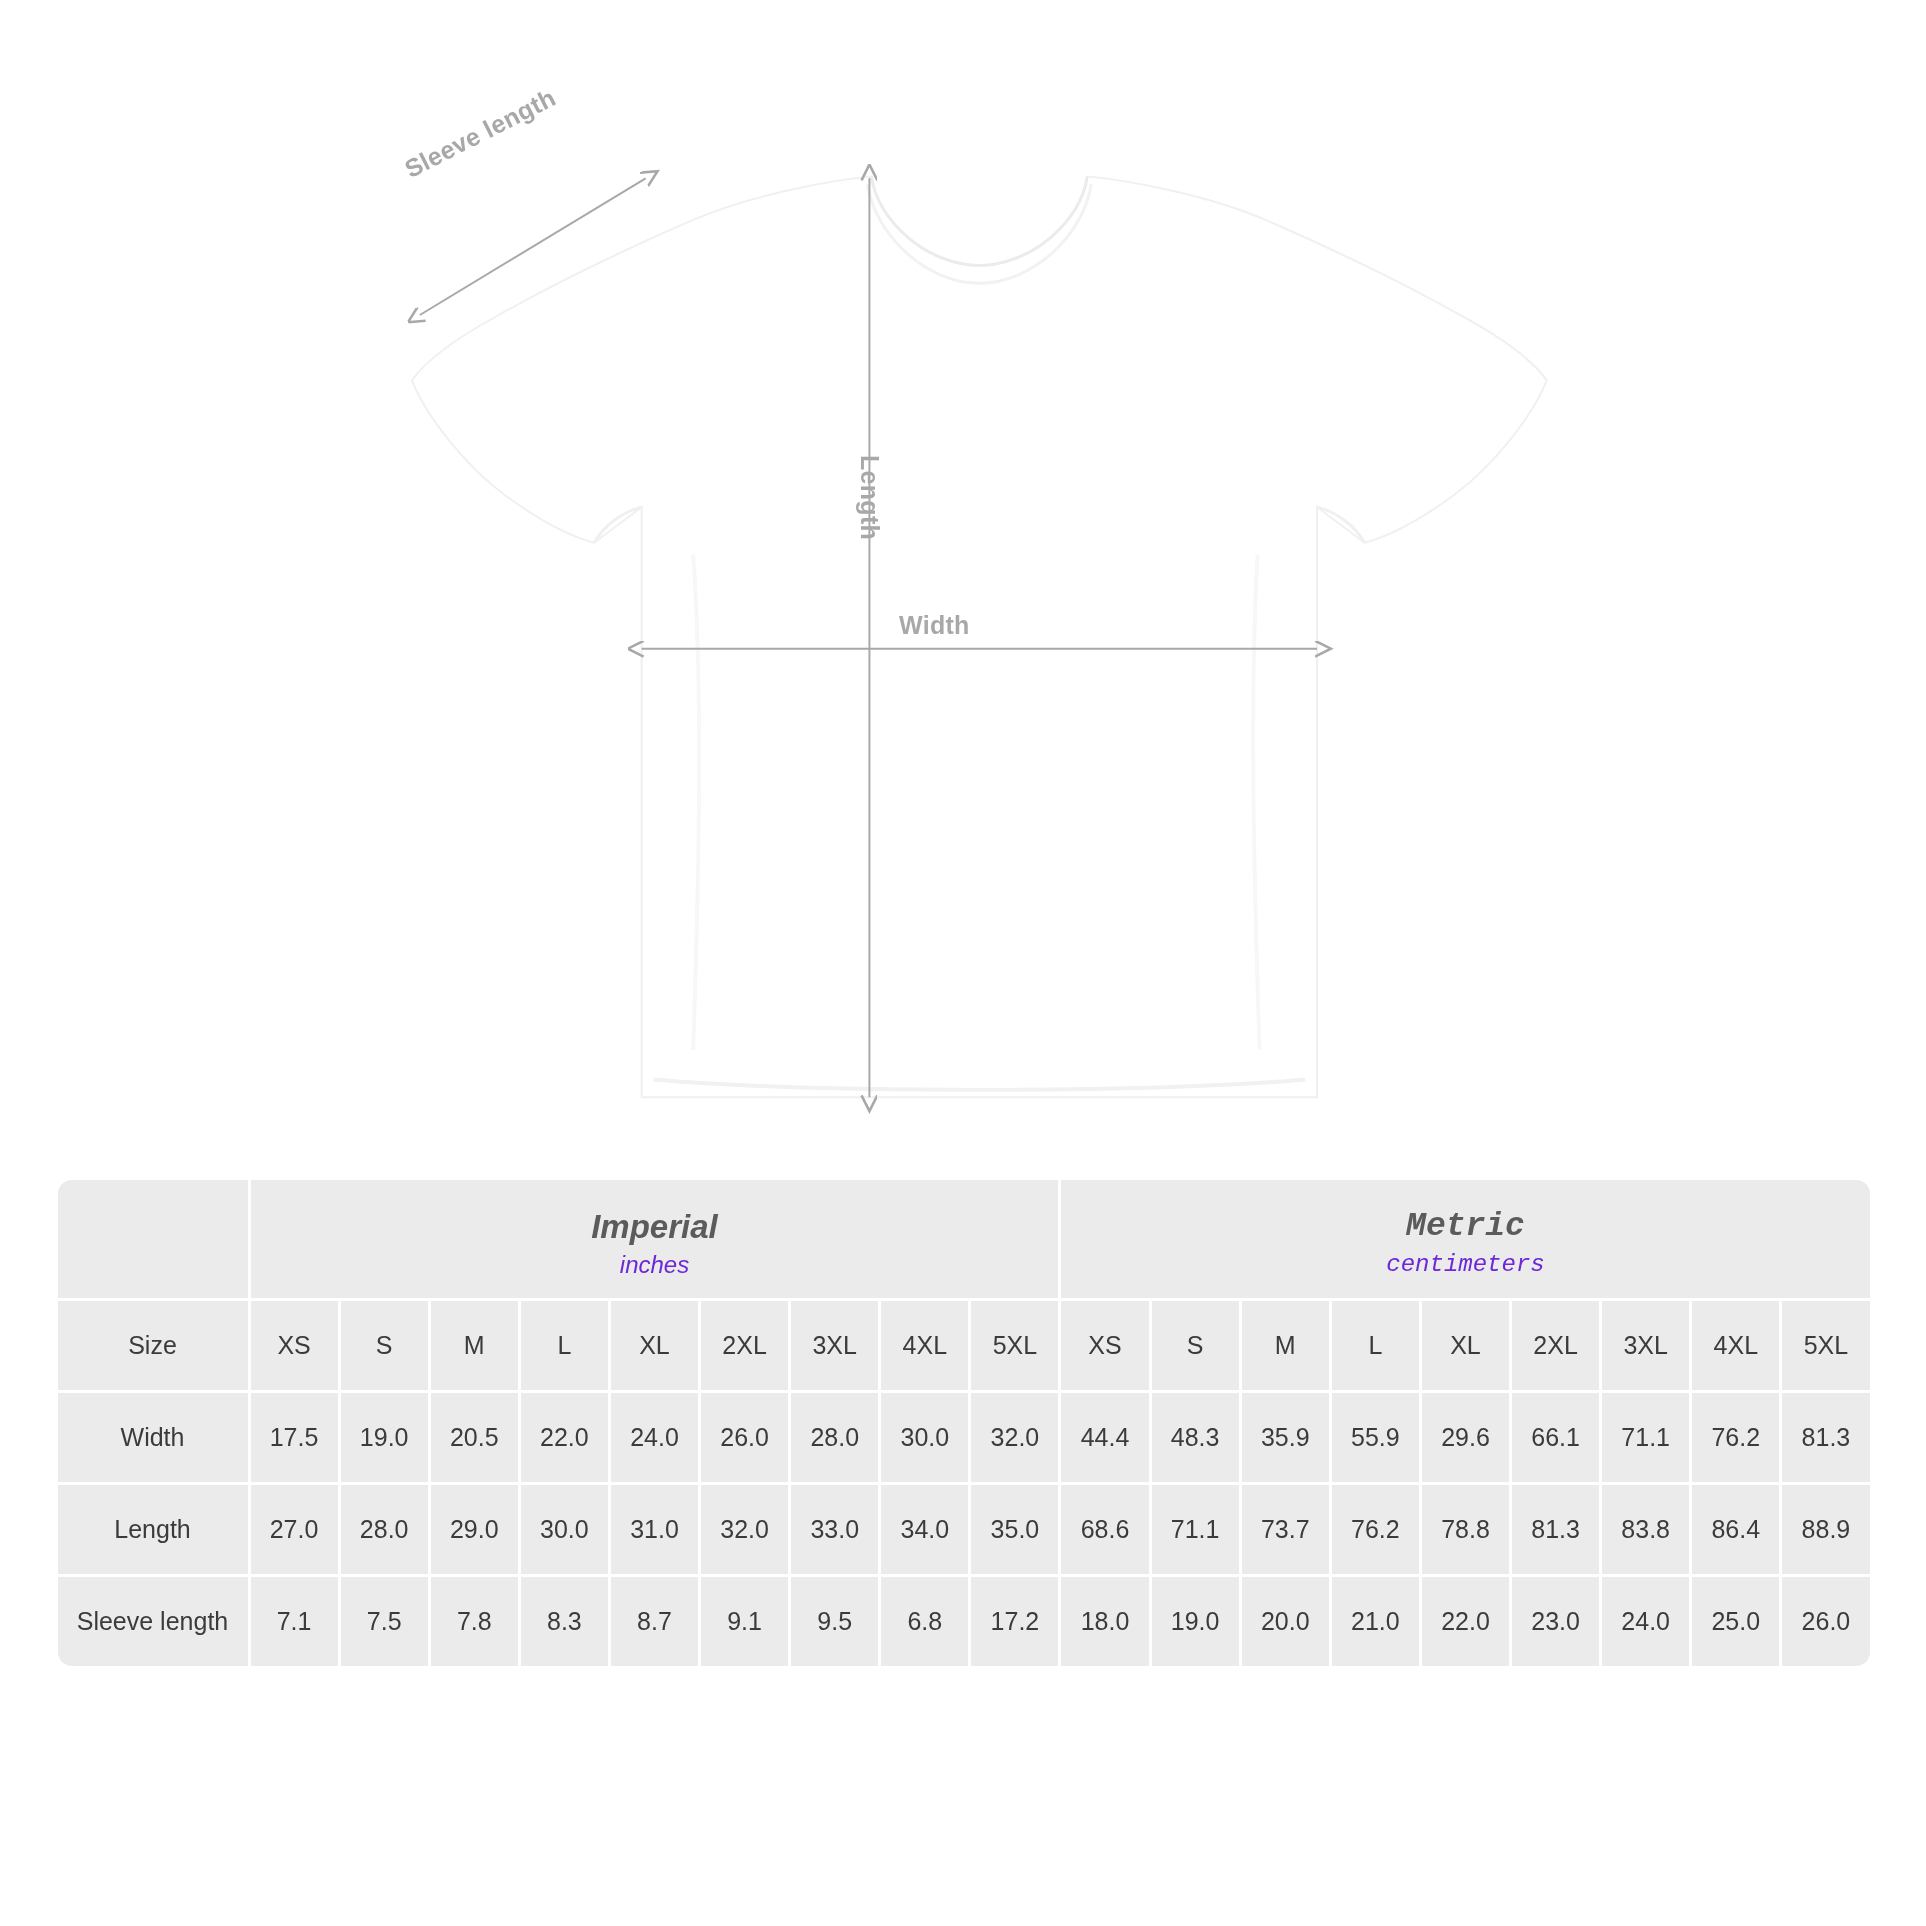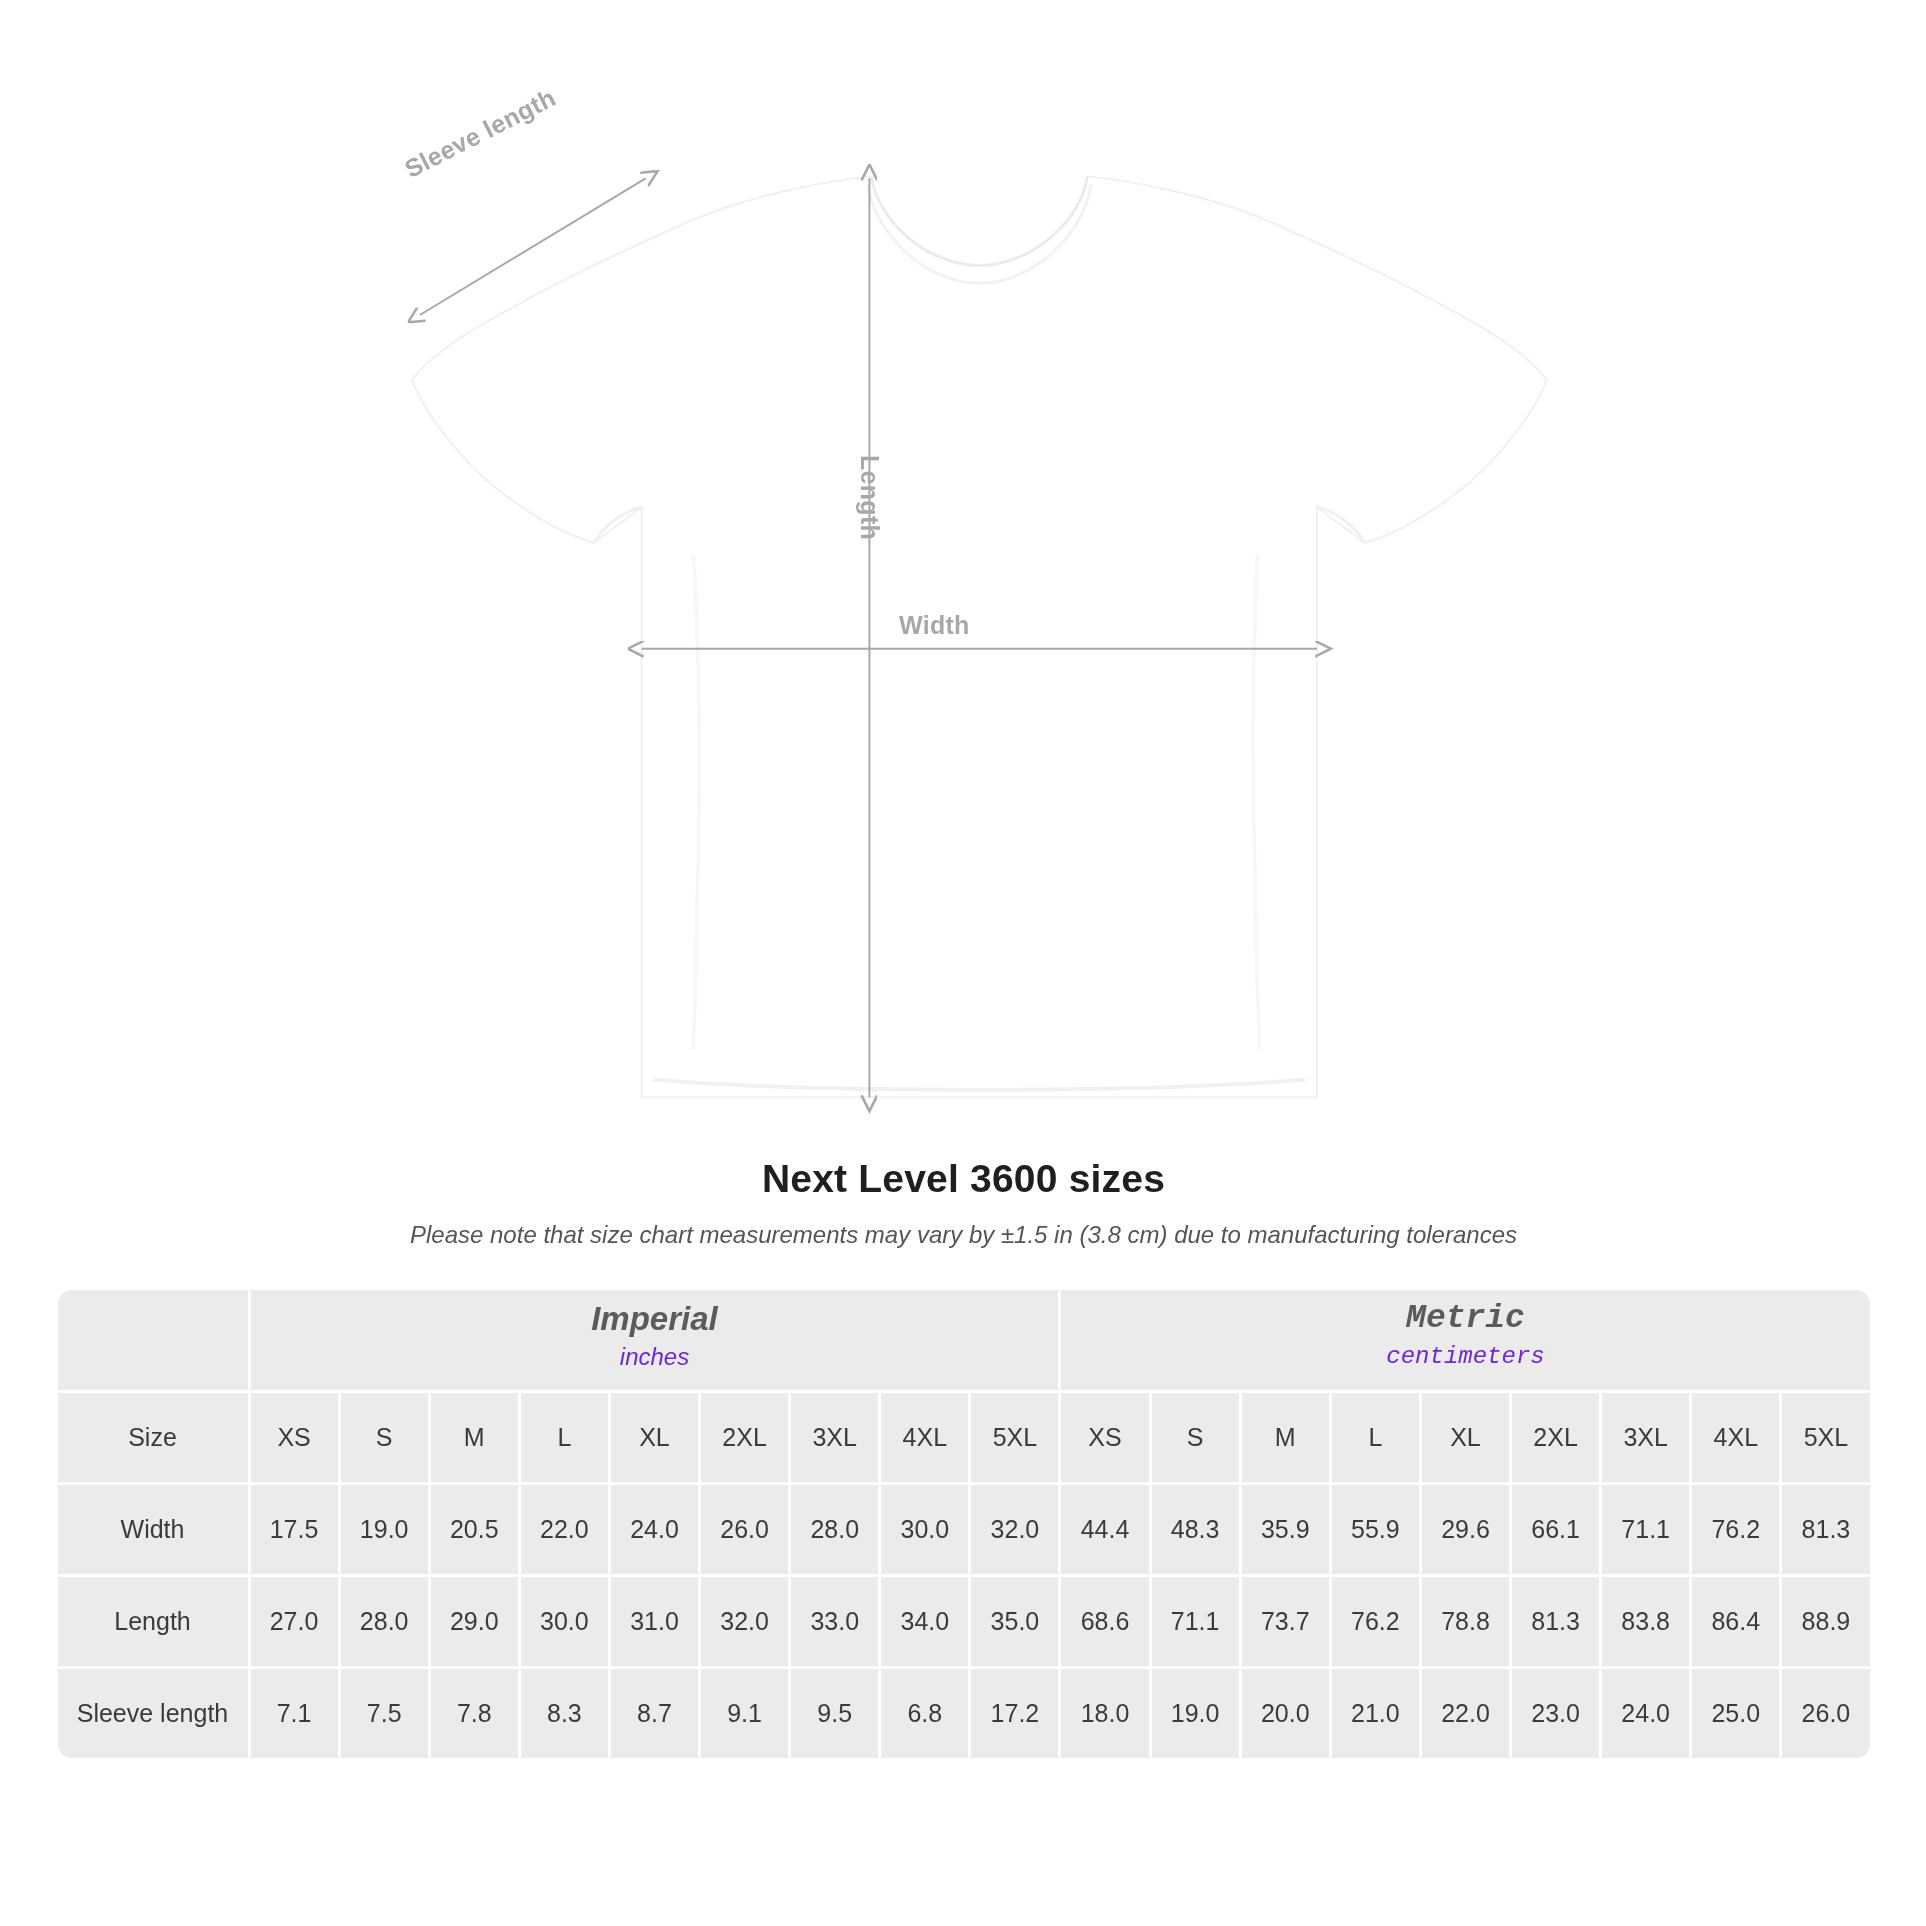--- a/index.html
+++ b/index.html
@@ -88,21 +88,21 @@
     background: #ebebeb;
     text-align: center;
     font-size: 25px;
     color: #3b3b3b;
     height: 87px;
     vertical-align: middle;
     font-weight: normal;
   }
   .unit-head {
     height: 129px;
-    padding: 3px 0 10px 0;
+    padding: 21px 0 10px 0;
   }
   .unit-head .unit-name {
     font-size: 33px;
     font-weight: bold;
     font-style: italic;
     color: #5b5b5b;
     display: block;
     line-height: 1.25;
   }
   .unit-head .unit-sub {
@@ -186,24 +186,20 @@
       <line x1="648" y1="655" x2="1330" y2="655" stroke="#a8a8a8" stroke-width="2" marker-start="url(#arrow-start)" marker-end="url(#arrow-end)"></line>
 
       <line x1="424" y1="318" x2="652" y2="180" stroke="#a8a8a8" stroke-width="2" marker-start="url(#arrow-start)" marker-end="url(#arrow-end)"></line>
     </svg>
 
     <div class="dim-label dim-sleeve">Sleeve length</div>
     <div class="dim-label dim-length">Length</div>
     <div class="dim-label dim-width">Width</div>
   </div>
 
-  <div class="title-block">
-    <div class="chart-title">Next Level 3600 sizes</div>
-    <div class="chart-note">Please note that size chart measurements may vary by ±1.5 in (3.8 cm) due to manufacturing tolerances</div>
-  </div>
 
   <div class="table-wrap">
     <table class="size-table">
       <tbody>
         <tr>
           <td class="corner-cell col-label"></td>
           <td class="unit-head" colspan="9">
             <span class="unit-name">Imperial</span>
             <span class="unit-sub">inches</span>
           </td>

